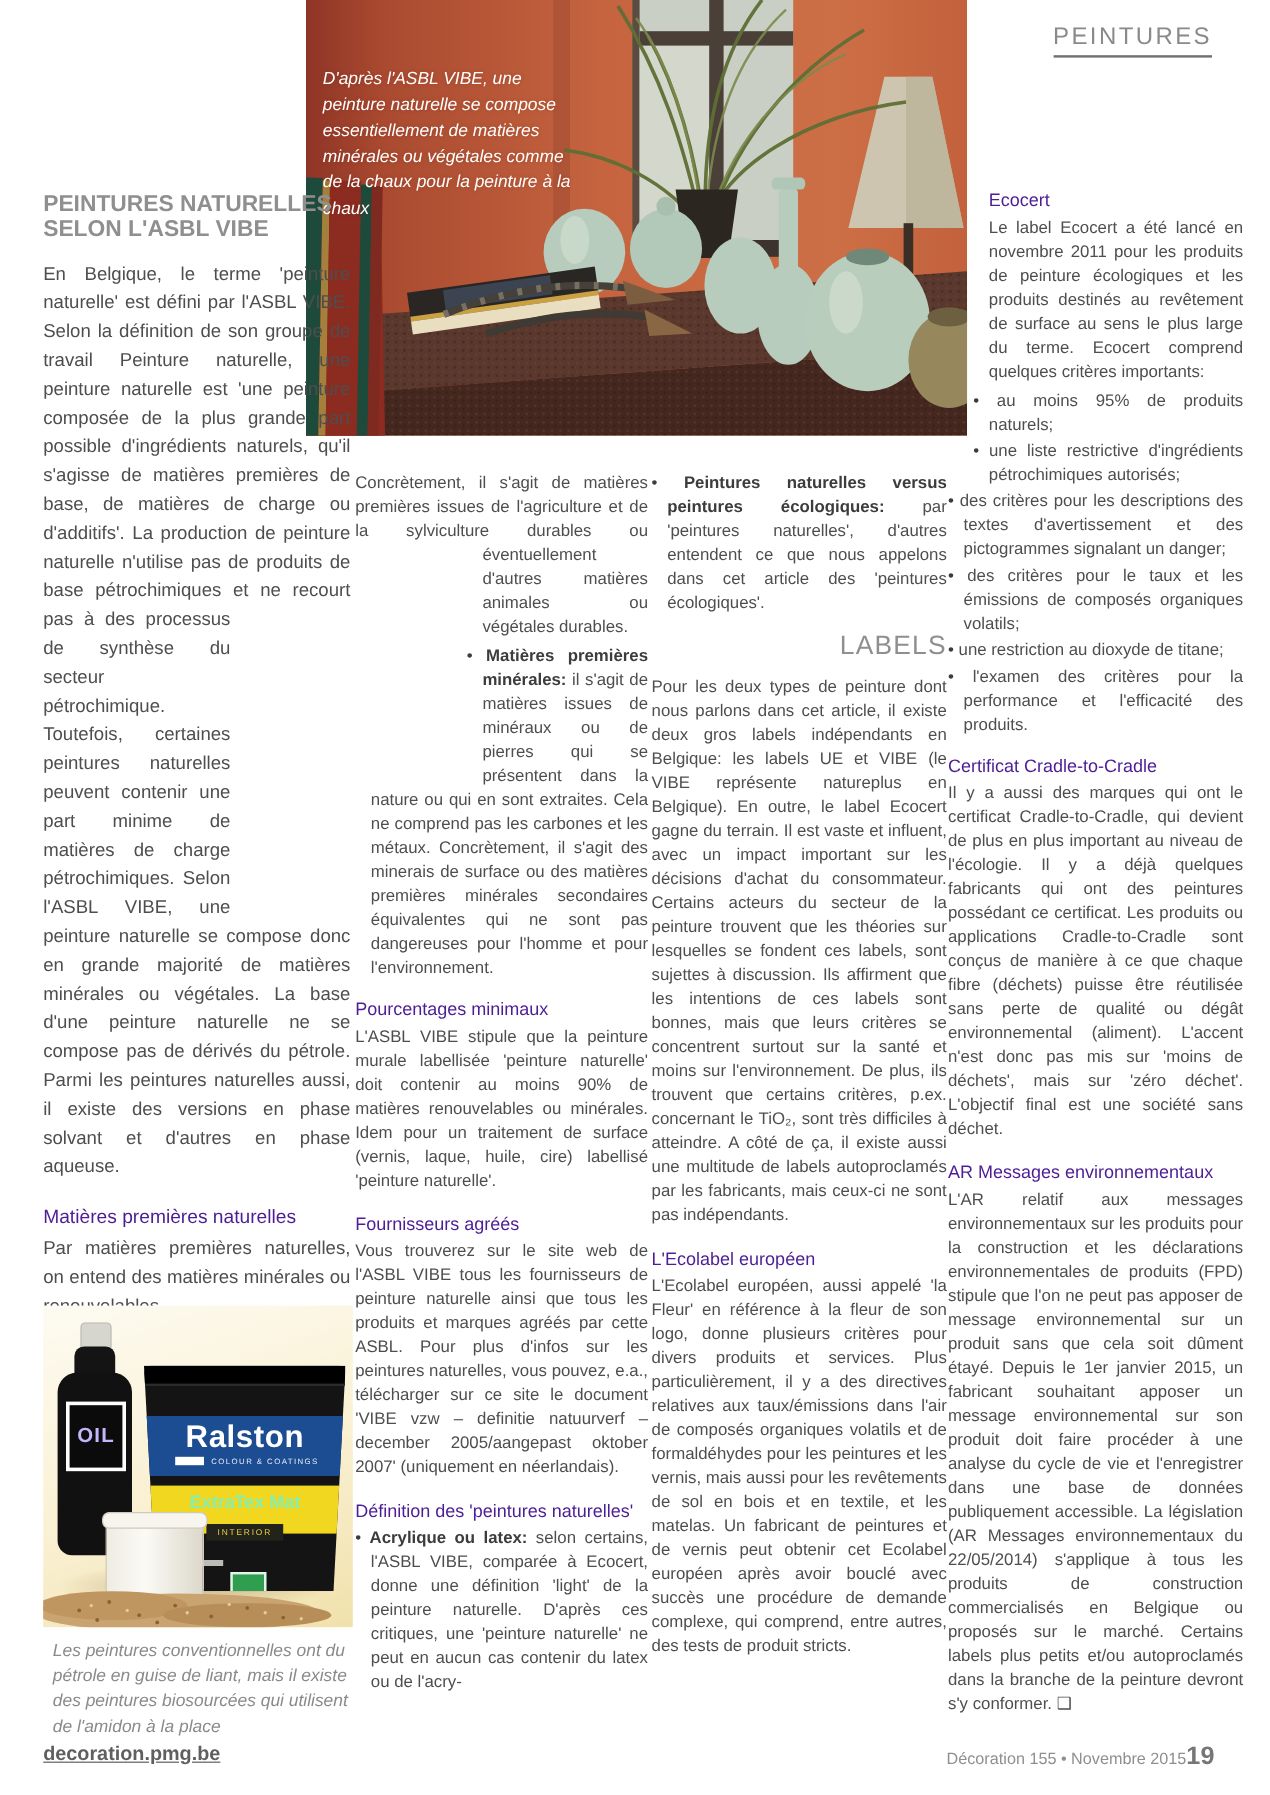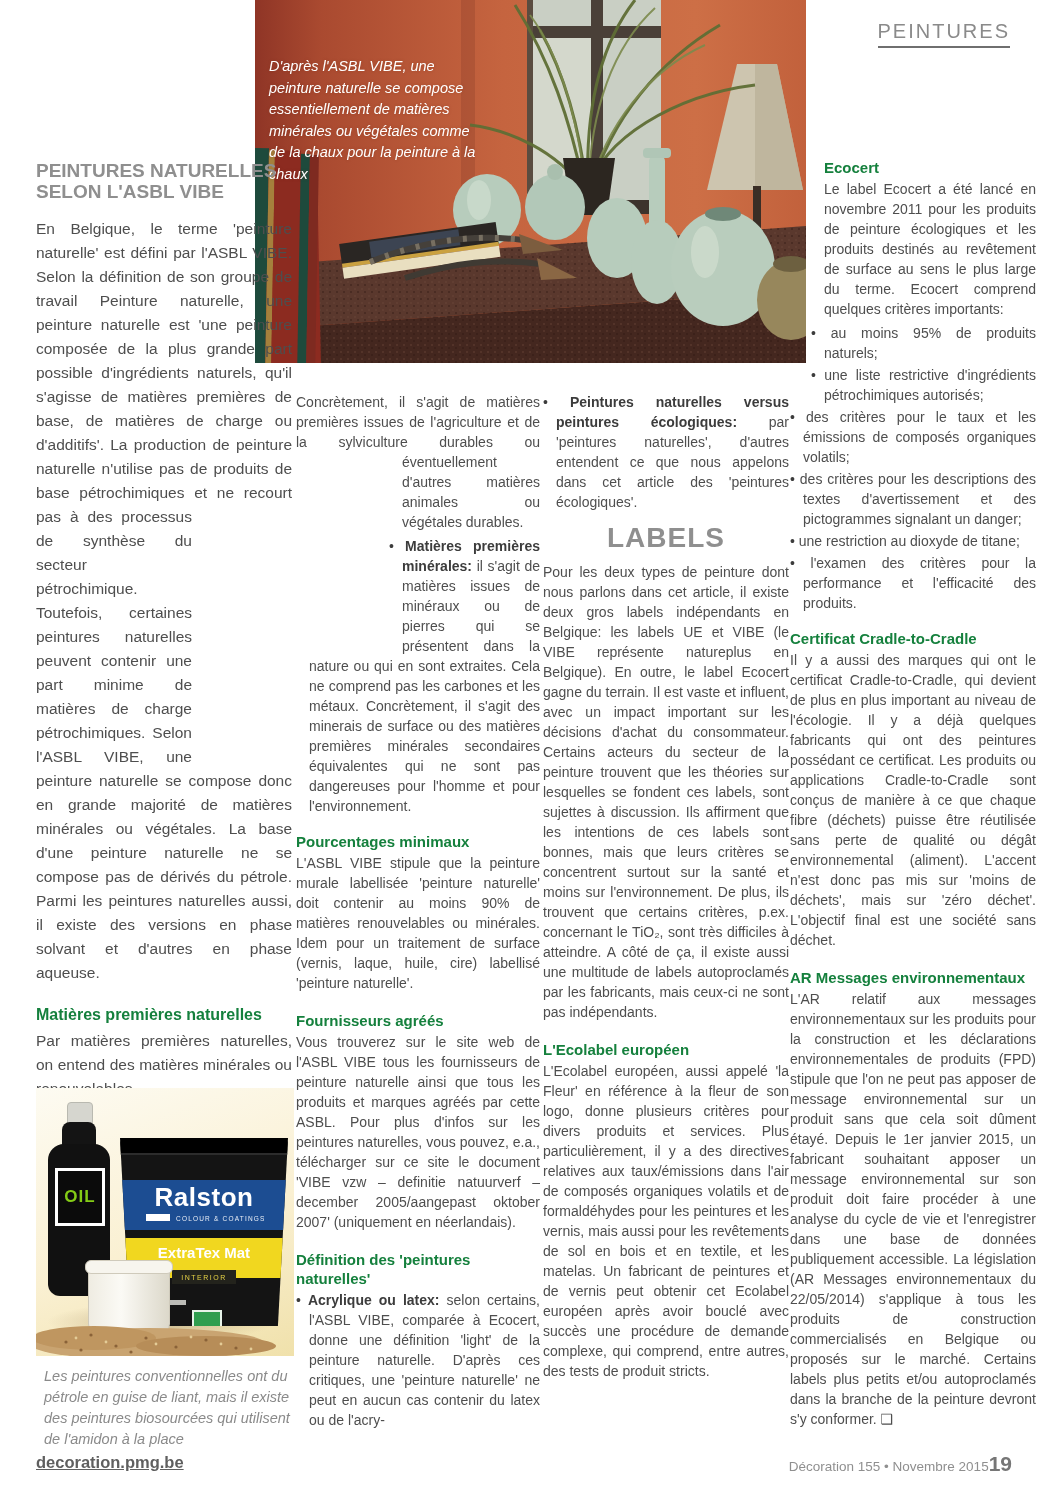--- a/index.html
+++ b/index.html
@@ -25,26 +25,26 @@
   .col { position:absolute; text-align:justify; hyphens:auto; -webkit-hyphens:auto; }
   .col p { margin:0 0 18px 0; }
   .col1 { left:36px;  top:160px; width:256px; font-size:15.5px; line-height:24px; }
   .col2 { left:296px; top:392px; width:244px; font-size:14px;   line-height:20px; }
   .col3 { left:543px; top:392px; width:246px; font-size:14px;   line-height:20px; }
   .col4 { left:790px; top:158px; width:246px; font-size:14px;   line-height:20px; }
   .heading1 {
     font-size:19px; line-height:21px; font-weight:bold; color:#8f8f8f;
     margin:0 0 15px 0; text-align:left;
   }
-  .sub { font-weight:bold; color:#15803d; text-align:left; margin:0 0 2px 0; }
+  .sub { font-weight:normal; color:#4c1d95; text-align:left; margin:0 0 2px 0; }
   .col1 .sub { font-size:16px; }
   .col2 .sub, .col3 .sub, .col4 .sub { font-size:15px; line-height:19px; }
   .section-head {
-    font-size:28px; font-weight:bold; color:#8f8f8f; letter-spacing:1px;
-    text-align:center; margin:16px 0 14px 0;
+    font-size:22px; font-weight:normal; color:#8f8f8f; letter-spacing:1px;
+    text-align:right; margin:16px 0 14px 0;
   }
   .bullet { padding-left:13px; text-indent:-13px; margin:0 0 2px 0; }
   .bullet::before { content:"\2022\00a0"; color:#3c3c3c; }
   .lead { font-weight:bold; color:#3c3c3c; }
   .cont-indent { padding-left:10px; }
   .tight { margin-bottom:4px !important; }
   .endmark { }
   
   .qspacer-r { float:right; width:100px; height:252px; }
   .qspacer-l { float:left;  width:106px; height:200px; }
@@ -59,35 +59,35 @@
   .pp { position:absolute; left:36px; top:1088px; width:258px; height:268px;
         background:linear-gradient(160deg,#fdfbf2 0%,#faf0d2 55%,#f0e1ab 100%); }
   .pp * { position:absolute; }
   .pp-shadow { left:10px; top:214px; width:230px; height:40px;
       background:radial-gradient(ellipse at center, rgba(120,90,50,.35), rgba(120,90,50,0) 70%); }
   .pp-bottle { left:12px; top:14px; width:62px; height:194px; }
   .pp-bottle .cap  { left:19px; top:0; width:24px; height:22px; background:#d6d6cf; border-radius:4px; border:1px solid #b9b9b0; }
   .pp-bottle .neck { left:14px; top:20px; width:34px; height:28px; background:#141414; border-radius:8px 8px 2px 2px; }
   .pp-bottle .body { left:0; top:42px; width:62px; height:152px; background:#111; border-radius:16px 16px 12px 12px; }
   .pp-bottle .label{ left:7px; top:66px; width:44px; height:52px; background:#0b0b0b;
-      border:3px solid #fff; color:#84cc16; font-size:17px; font-weight:bold; letter-spacing:1px;
+      border:3px solid #fff; color:#c4b5fd; font-size:17px; font-weight:bold; letter-spacing:1px;
       display:flex; align-items:center; justify-content:center; }
   .pp-tub { left:52px; top:176px; width:80px; height:70px; background:linear-gradient(90deg,#efece2,#fbfaf5 40%,#dcd8ca);
       border:1px solid #cfcabb; border-radius:6px 6px 12px 12px; }
   .pp-tub .lip { left:-4px; top:-5px; width:86px; height:12px; background:#f7f5ee; border:1px solid #cfcabb; border-radius:6px; }
   .pp-bucket { left:84px; top:50px; width:168px; height:188px; background:#141414;
       clip-path:polygon(0 0,100% 0,94% 100%,6% 100%); border-radius:6px; }
   .pp-bucket .lid { left:0; top:0; width:168px; height:15px; background:#000; border-bottom:2px solid #2c2c2c; }
   .pp-bucket .band-blue { left:0; top:42px; width:168px; height:50px; background:#1c4d92; }
   .pp-bucket .brand { left:0; top:44px; width:168px; text-align:center; color:#fff;
       font-size:26px; font-weight:bold; letter-spacing:.5px; }
   .pp-bucket .dash { left:26px; top:76px; width:24px; height:7px; background:#fff; }
   .pp-bucket .brand-sub { left:56px; top:77px; color:#e9eef6; font-size:6.5px; letter-spacing:1.2px; }
   .pp-bucket .band-yellow { left:0; top:100px; width:168px; height:40px; background:#f1d71f; }
-  .pp-bucket .range { left:0; top:106px; width:168px; text-align:center; color:#ffffff;
+  .pp-bucket .range { left:0; top:106px; width:168px; text-align:center; color:#86efac;
       font-size:15px; font-weight:bold; }
   .pp-bucket .badge { left:52px; top:132px; width:64px; height:14px; background:#23231c;
       color:#e6d246; font-size:7px; letter-spacing:1.5px; display:flex; align-items:center; justify-content:center; }
   .pp-bucket .microline { left:22px; top:162px; width:44px; height:5px; background:#d9d9d4; opacity:.85; }
   .pp-bucket .greenbadge { left:72px; top:172px; width:26px; height:19px; background:#2f9e4f; border:2px solid #e7f3e9; }
   .pp-granules { left:0; bottom:0; width:258px; height:54px; }
   
   .caption2 {
     position:absolute; left:44px; top:1366px; width:250px;
     font-style:italic; color:#8a8a8a; font-size:14.5px; line-height:21px;
@@ -234,22 +234,22 @@
     <div class="sub">L'Ecolabel européen</div>
     <p>L'Ecolabel européen, aussi appelé 'la Fleur' en référence à la fleur de son logo, donne plusieurs critères pour divers produits et services. Plus particulièrement, il y a des directives relatives aux taux/émissions dans l'air de composés organiques volatils et de formaldéhydes pour les peintures et les vernis, mais aussi pour les revêtements de sol en bois et en textile, et les matelas. Un fabricant de peintures et de vernis peut obtenir cet Ecolabel européen après avoir bouclé avec succès une procédure de demande complexe, qui comprend, entre autres, des tests de produit stricts.</p>
   </div>
 
   <div class="col col4">
     <div class="photo-spacer"></div>
     <div class="sub">Ecocert</div>
     <p class="tight">Le label Ecocert a été lancé en novembre 2011 pour les produits de peinture écologiques et les produits destinés au revêtement de surface au sens le plus large du terme. Ecocert comprend quelques critères importants:</p>
     <div class="bullet">au moins 95% de produits naturels;</div>
     <div class="bullet">une liste restrictive d'ingrédients pétrochimiques autorisés;</div>
+    <div class="bullet">des critères pour les descriptions des textes d'avertissement et des pictogrammes signalant un danger;</div>
     <div class="bullet">des critères pour le taux et les émissions de composés organiques volatils;</div>
-    <div class="bullet">des critères pour les descriptions des textes d'avertissement et des pictogrammes signalant un danger;</div>
     <div class="bullet">une restriction au dioxyde de titane;</div>
     <div class="bullet" style="margin-bottom:16px;">l'examen des critères pour la performance et l'efficacité des produits.</div>
     <div class="sub">Certificat Cradle-to-Cradle</div>
     <p>Il y a aussi des marques qui ont le certificat Cradle-to-Cradle, qui devient de plus en plus important au niveau de l'écologie. Il y a déjà quelques fabricants qui ont des peintures possédant ce certificat. Les produits ou applications Cradle-to-Cradle sont conçus de manière à ce que chaque fibre (déchets) puisse être réutilisée sans perte de qualité ou dégât environnemental (aliment). L'accent n'est donc pas mis sur 'moins de déchets', mais sur 'zéro déchet'. L'objectif final est une société sans déchet.</p>
     <div class="sub">AR Messages environnementaux</div>
     <p class="endmark">L'AR relatif aux messages environnementaux sur les produits pour la construction et les déclarations environnementales de produits (FPD) stipule que l'on ne peut pas apposer de message environnemental sur un produit sans que cela soit dûment étayé. Depuis le 1er janvier 2015, un fabricant souhaitant apposer un message environnemental sur son produit doit faire procéder à une analyse du cycle de vie et l'enregistrer dans une base de données publiquement accessible. La législation (AR Messages environnementaux du 22/05/2014) s'applique à tous les produits de construction commercialisés en Belgique ou proposés sur le marché. Certains labels plus petits et/ou autoproclamés dans la branche de la peinture devront s'y conformer. ❑</p>
   </div>
 
   <div class="pp">
     <div class="pp-shadow"></div>

